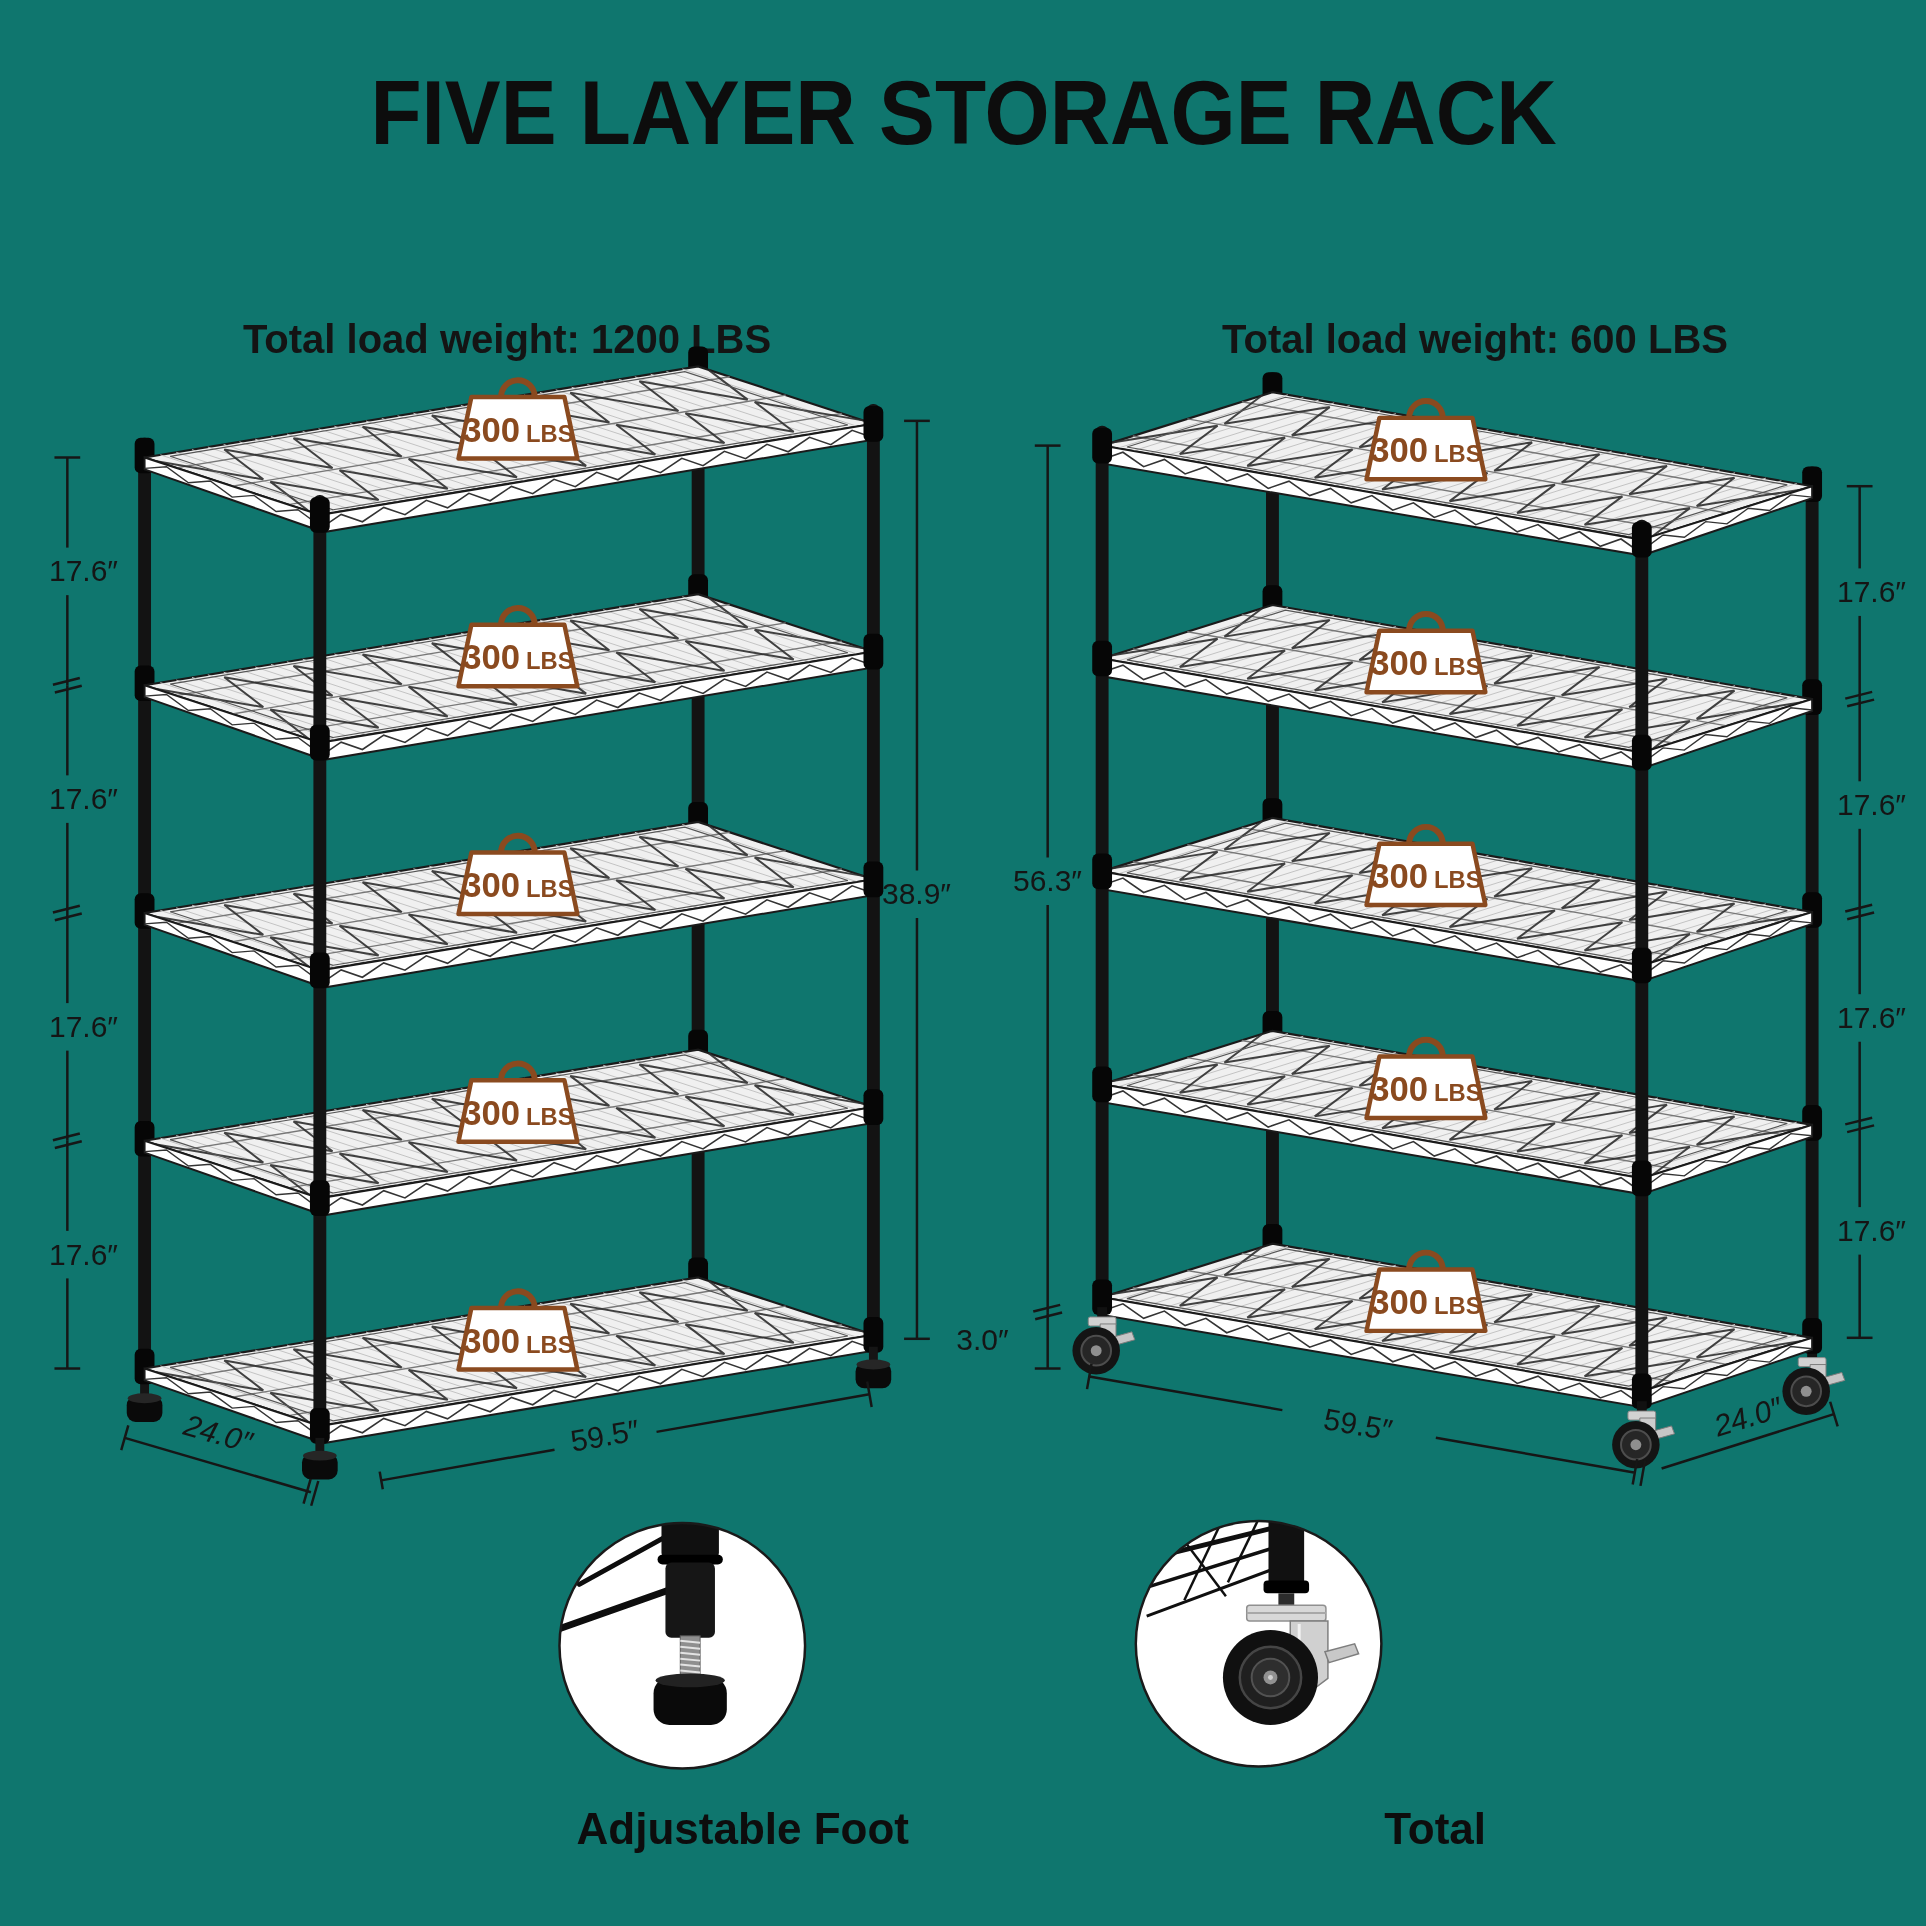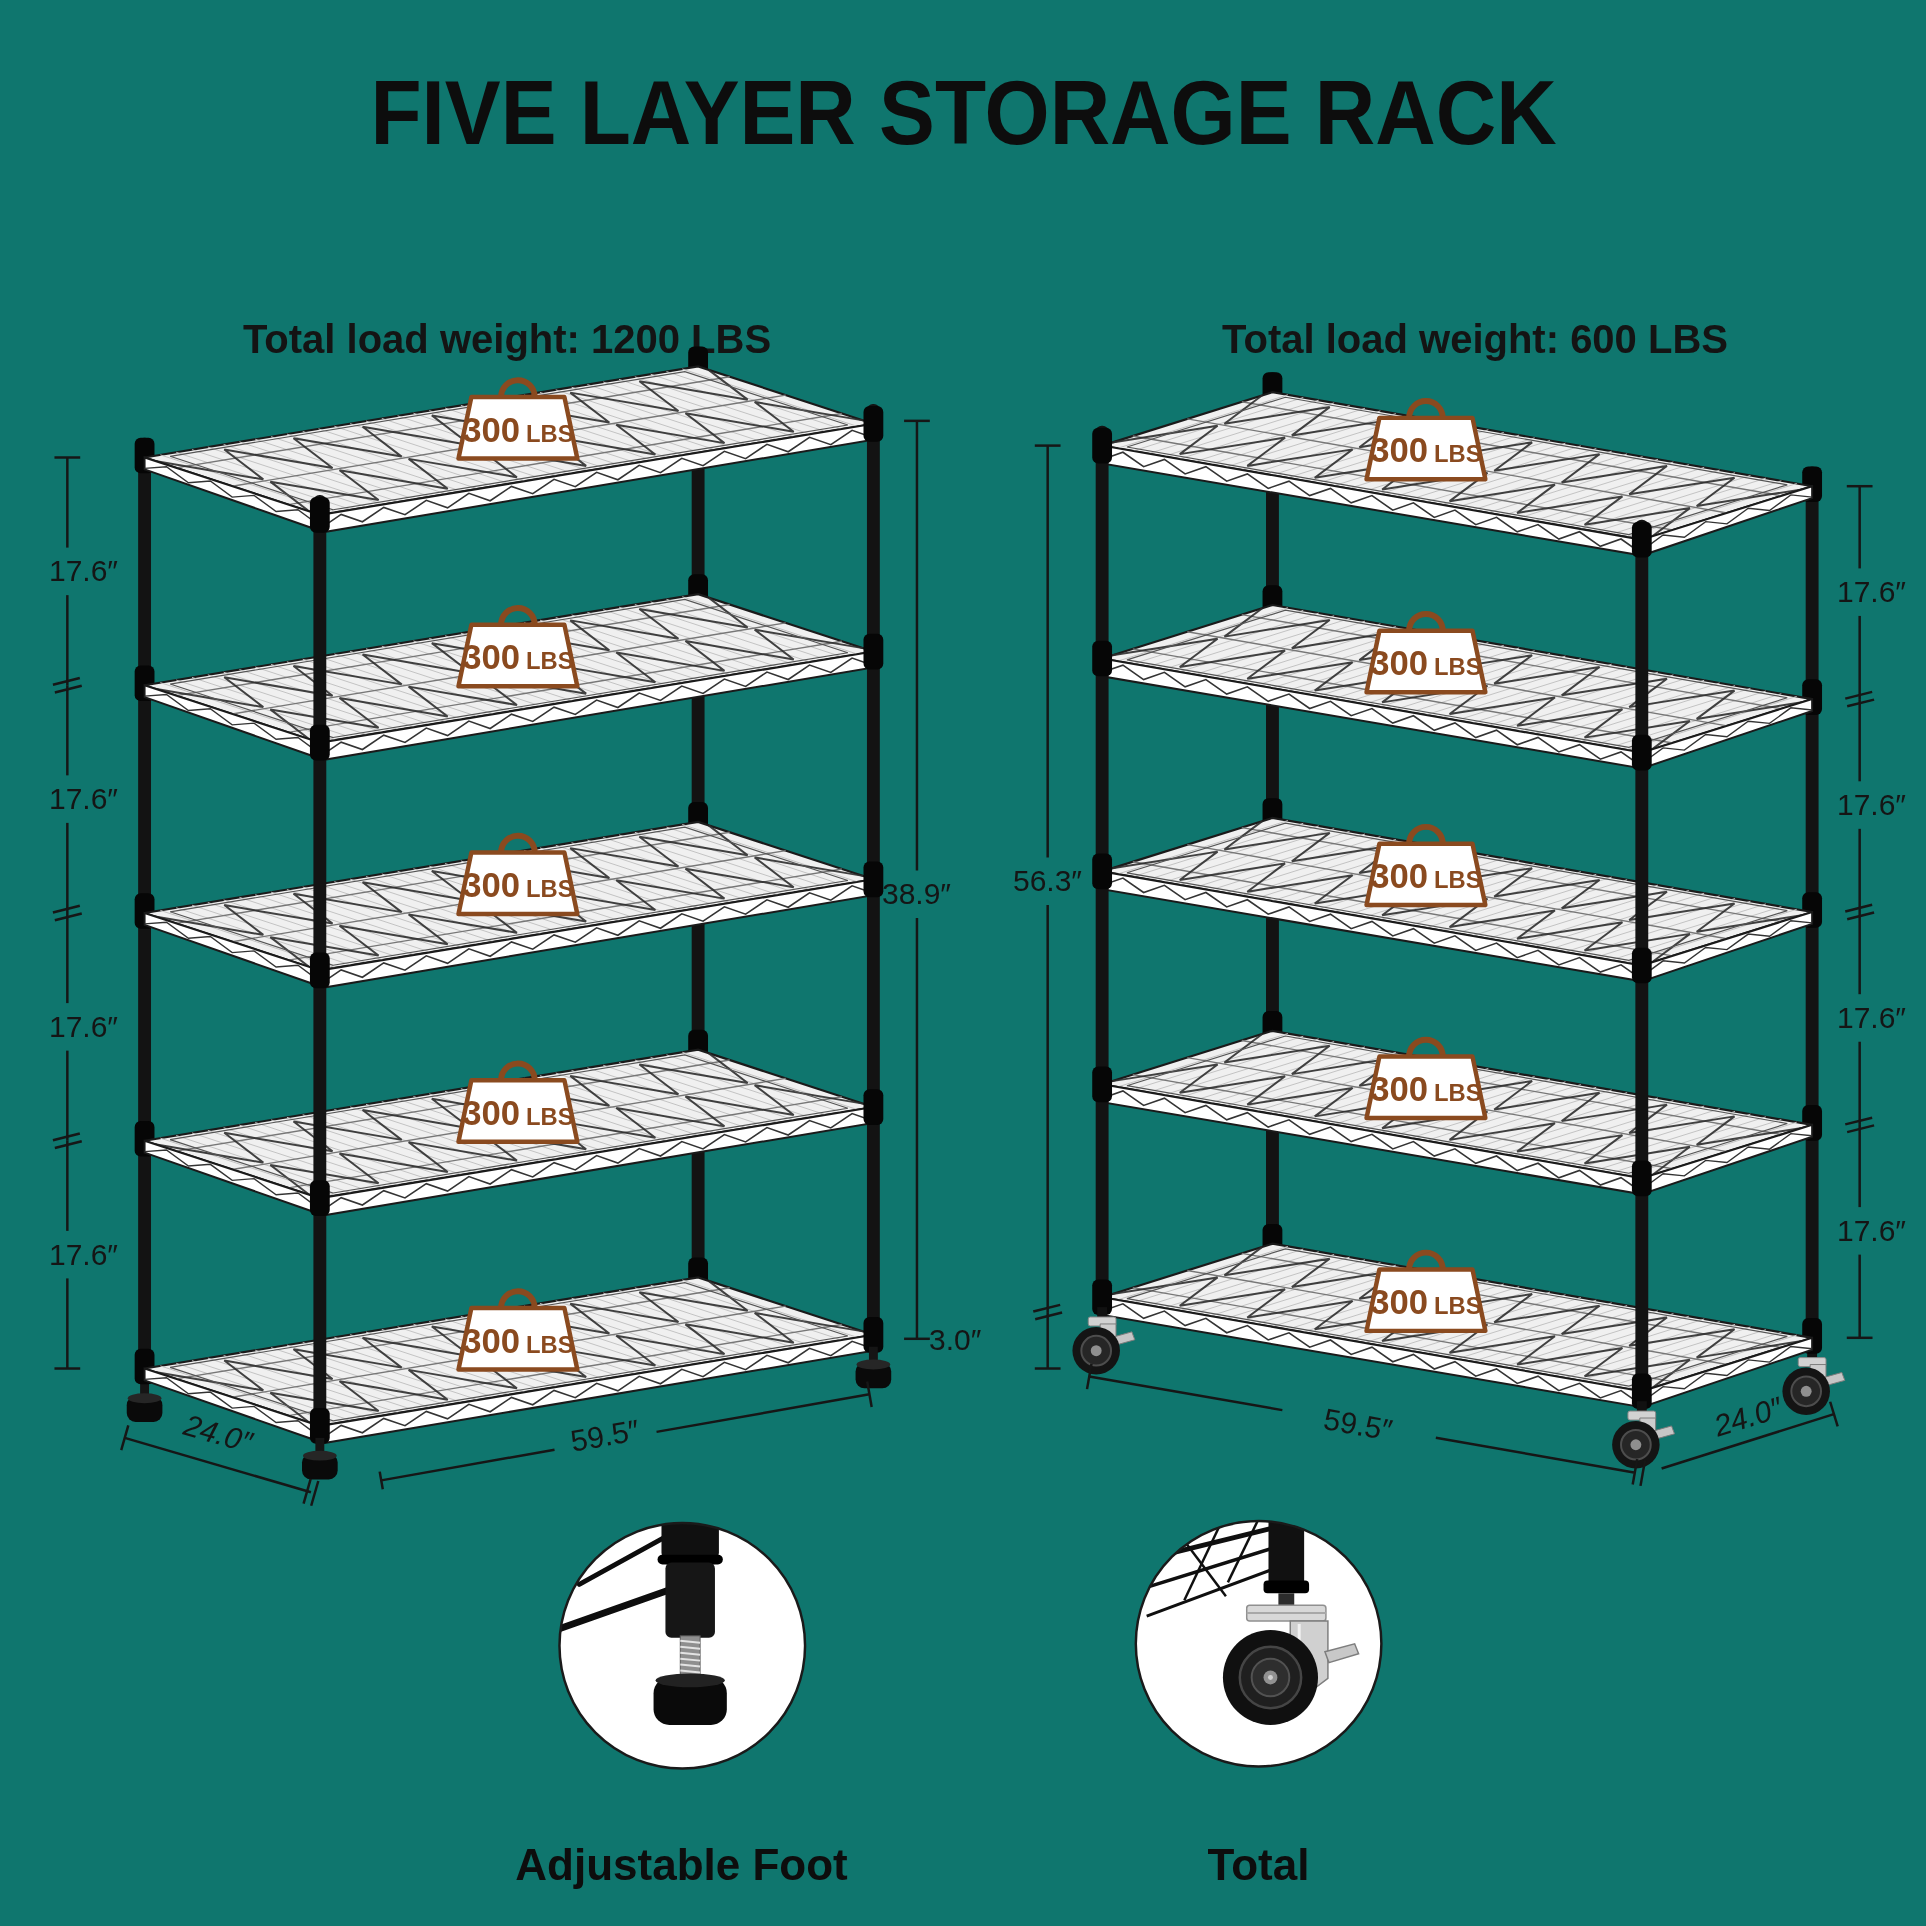--- a/index.html
+++ b/index.html
@@ -16,25 +16,25 @@
     position:absolute;top:317px;width:634px;text-align:center;
     font-size:40px;font-weight:bold;color:#141414;white-space:nowrap;
   }
   .rack-header.left{left:190px;}
   .rack-header.right{left:1158px;}
   #scene{position:absolute;left:0;top:0;}
   .dim{
     position:absolute;font-size:30px;color:#151515;text-align:center;
     height:38px;line-height:38px;white-space:nowrap;transform-origin:center;
   }
-  .dim.right-align{text-align:left;}
+  .dim.right-align{text-align:center;}
   .dim.italic{font-style:italic;}
   .detail-caption{
-    position:absolute;top:1804px;width:455px;text-align:center;
-    font-size:44px;font-weight:bold;color:#0d0d0d;white-space:nowrap;margin-top:36px;
+    position:absolute;top:1804px;width:455px;text-align:right;
+    font-size:44px;font-weight:bold;color:#0d0d0d;white-space:nowrap;
   }
 </style>
 </head>
 <body>
 
 <div class="canvas">
 
   <div class="page-title">FIVE LAYER STORAGE RACK</div>
 
   <div class="rack-header left">Total load weight: 1200 LBS</div>

